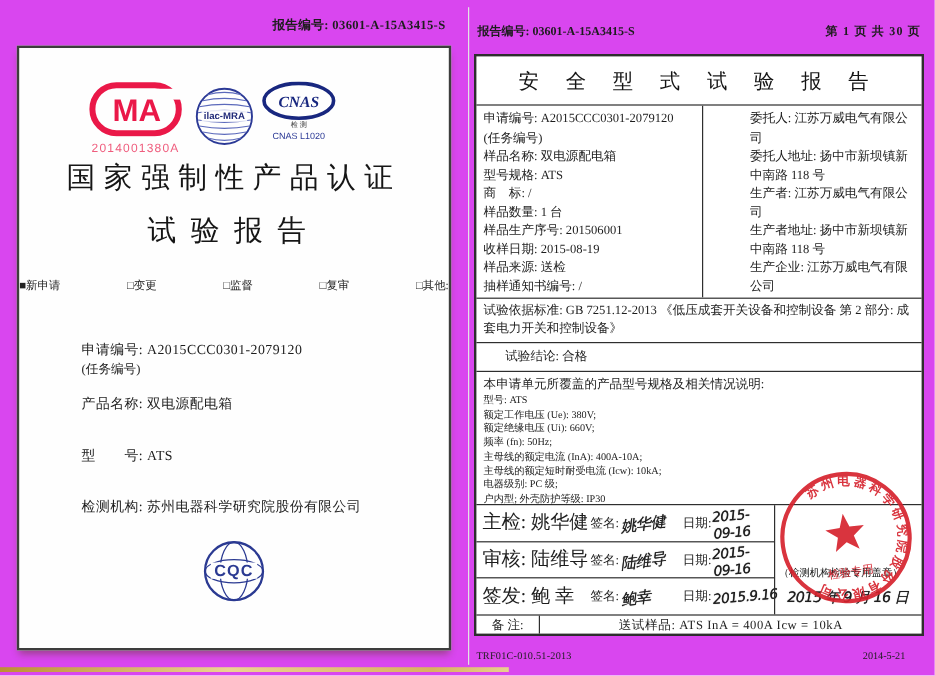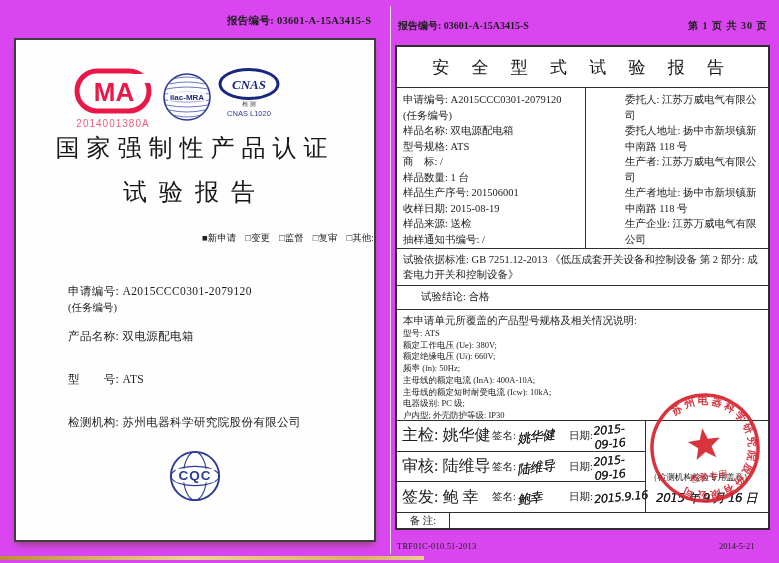--- a/index.html
+++ b/index.html
@@ -10,21 +10,21 @@
   
   .pl-report{top:14px;left:227px;font-size:10.5px;font-weight:600;letter-spacing:.3px;}
   .page-left{left:14px;top:38px;width:358px;height:500px;border:2px solid #3d3d3d;background:#fefefe;
              box-shadow:0 5px 6px -2px rgba(80,60,20,.45);}
   .logo-cma{left:56px;top:28px;width:82px;text-align:center;}
   .cma-num{margin-top:0;color:#ef5c7d;font-size:10px;font-family:"Liberation Sans",sans-serif;letter-spacing:1px;}
   .logo-ilac{left:146px;top:32px;}
   .logo-cnas{left:202px;top:28px;}
   .pl-title1{top:92px;left:0;width:100%;text-align:center;font-size:24px;letter-spacing:7px;color:#161616;}
   .pl-title2{top:136px;left:0;width:100%;text-align:center;font-size:24px;letter-spacing:12px;color:#161616;}
-  .pl-checks{top:192px;left:0;width:100%;display:flex;justify-content:flex-end;gap:9px;font-size:9.5px;color:#222;}
+  .pl-checks{top:192px;left:0;width:100%;display:flex;justify-content:space-between;gap:9px;font-size:9.5px;color:#222;}
   .pl-field{left:52px;font-size:11.5px;letter-spacing:.4px;white-space:nowrap;}
   .pl-note{left:52px;font-size:10.5px;}
   .logo-cqc{left:50%;transform:translateX(-50%);top:408px;}
 
   
   .edge-l{left:390px;top:6px;width:1px;height:548px;background:#e3e3e3;}
   .rp-head-left{left:398px;top:19px;font-size:10px;font-weight:600;}
   .rp-head-right{left:688px;top:19px;font-size:10px;font-weight:600;letter-spacing:1px;}
   .rtable{left:395px;top:45px;width:375px;height:485px;border:2px solid #2e2e2e;background:#fff;
           display:flex;flex-direction:column;box-sizing:border-box;}
@@ -225,20 +225,21 @@
         </div>
       </div>
       <div class="sig-right">
         <div class="stamp-caption">（检测机构检验专用盖章）</div>
         <div class="stamp-date hand">2015 年 9 月 16 日</div>
       </div>
     </div>
 
     <div class="r-remark">
       <div class="remark-label">备 注:</div>
+      <div class="remark-text">送试样品: ATS    InA = 400A    Icw = 10kA</div>
     </div>
   </div>
 
   <div class="abs stamp">
     <svg width="122" height="122" viewBox="0 0 122 122">
       <defs>
         <path id="stamp-arc" d="M 61 61 m -44 0 a 44 44 0 1 1 88 0 a 44 44 0 1 1 -88 0"></path>
       </defs>
       <circle cx="61" cy="61" r="53" fill="none" stroke="#d6232e" stroke-width="3.5"></circle>
       <text font-size="10.5" font-weight="bold" fill="#d6232e" letter-spacing="2.5">

